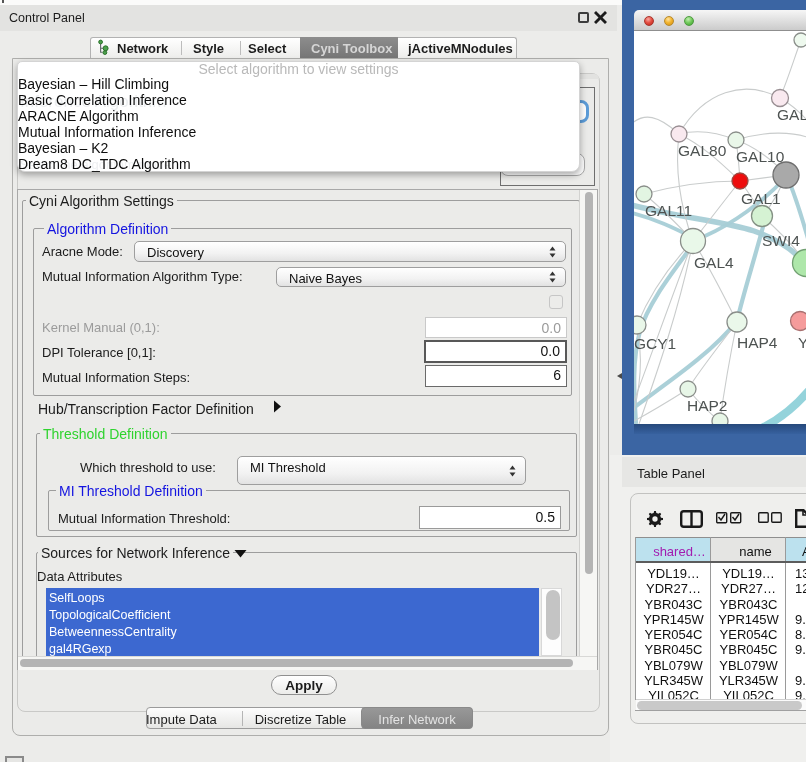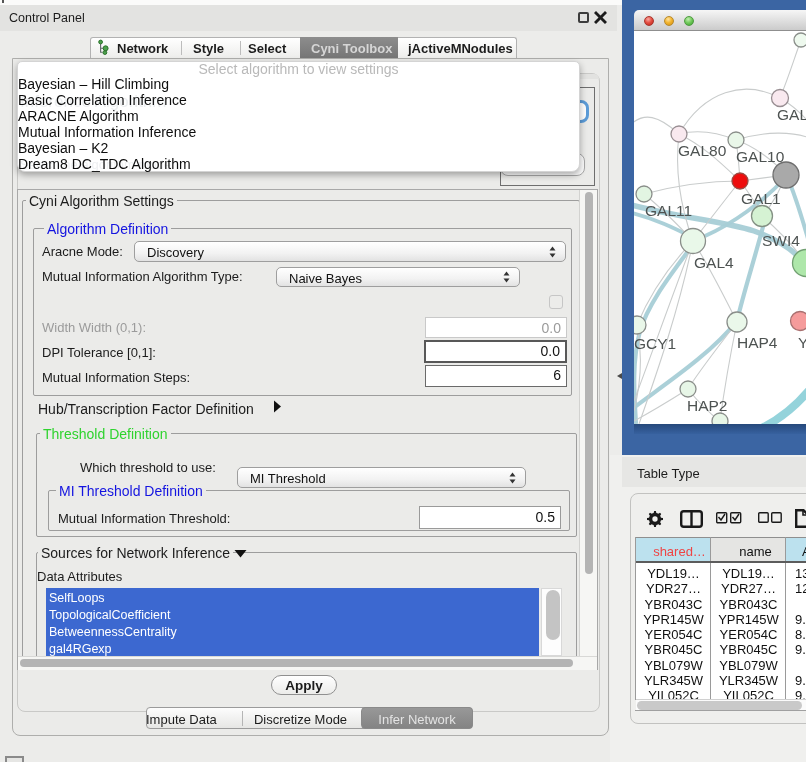--- a/index.html
+++ b/index.html
@@ -73,44 +73,44 @@
    <div class="gtitle lbl" style="left:10px;color:#1414e0;">Algorithm Definition</div>
  </div>
  <div class="abs lbl b" style="left:24px;top:54px;">Aracne Mode:</div>
  <div class="combo" style="left:116px;top:51px;width:432px;height:21px;">
    <span class="ctext">Discovery</span>
    <svg class="arrows" viewBox="0 0 7 12">
         <path d="M0.5 4.5 L3.5 0.5 L6.5 4.5 Z M0.5 7.5 L3.5 11.5 L6.5 7.5 Z" fill="#333"></path>
       </svg>
  </div>
  <div class="abs lbl b" style="left:24px;top:79px;">Mutual Information Algorithm Type:</div>
- <div class="combo" style="left:258px;top:77px;width:244px;height:20px;">
+ <div class="combo" style="left:258px;top:77px;width:290px;height:20px;">
    <span class="ctext">Naive Bayes</span>
    <svg class="arrows" viewBox="0 0 7 12">
         <path d="M0.5 4.5 L3.5 0.5 L6.5 4.5 Z M0.5 7.5 L3.5 11.5 L6.5 7.5 Z" fill="#333"></path>
       </svg>
  </div>
  <div class="abs" style="left:531px;top:105px;width:14px;height:14px;border:1px solid #c6c6c6;border-radius:3px;background:#ececea;"></div>
- <div class="abs lbl b dis" style="left:24px;top:130px;">Width Width (0,1):</div>
+ <div class="abs lbl b dis" style="left:24px;top:130px;">Kernel Manual (0,1):</div>
  <div class="inp" style="left:407px;top:127px;width:142px;height:21px;border:1px solid #c9c9c9;color:#9b9b9b;">0.0</div>
  <div class="abs lbl b" style="left:24px;top:155px;">DPI Tolerance [0,1]:</div>
  <div class="inp" style="left:406px;top:150px;width:143px;height:23px;border:2px solid #585858;line-height:19px;">0.0</div>
  <div class="abs lbl b" style="left:24px;top:180px;">Mutual Information Steps:</div>
  <div class="inp" style="left:407px;top:175px;width:142px;height:22px;border:1.5px solid #6a6a6a;line-height:19px;">6</div>
 
  <div class="abs lbl" style="left:20px;top:211px;font-size:14px;">Hub/Transcription Factor Definition</div>
  <svg class="abs" width="9" height="13" viewBox="0 0 9 13" style="left:255px;top:210px;">
       <path d="M1 0.5 L8 6.5 L1 12.5 Z" fill="#111"></path>
     </svg>
 
  <div class="grp" style="left:18px;top:243px;width:541px;height:104px;">
    <div class="gtitle lbl" style="left:3px;color:#2fd32f;">Threshold Definition</div>
  </div>
  <div class="abs lbl b" style="left:62px;top:270px;">Which threshold to use:</div>
- <div class="combo" style="left:219px;top:277px;width:289px;height:21px;">
+ <div class="combo" style="left:219px;top:266px;width:289px;height:29px;">
    <span class="ctext">MI Threshold</span>
    <svg class="arrows" viewBox="0 0 7 12">
         <path d="M0.5 4.5 L3.5 0.5 L6.5 4.5 Z M0.5 7.5 L3.5 11.5 L6.5 7.5 Z" fill="#333"></path>
       </svg>
  </div>
 
  <div class="grp" style="left:30px;top:300px;width:522px;height:41px;">
    <div class="gtitle lbl" style="left:7px;color:#1414e0;">MI Threshold Definition</div>
  </div>
  <div class="abs lbl b" style="left:40px;top:321px;">Mutual Information Threshold:</div>
@@ -135,21 +135,21 @@
 <div class="abs" style="left:18px;top:656px;width:579px;height:14px;background:#f6f6f4;border-top:1px solid #d8d8d6;"></div>
 <div class="abs" style="left:20px;top:659px;width:553px;height:8px;background:#b4b4b4;border-radius:4px;"></div>
 
 <div class="abs" style="left:271px;top:675px;width:66px;height:20px;border:1px solid #909090;border-radius:10px;background:linear-gradient(#ffffff,#ececea);"></div>
 <div class="abs lbl" style="left:271px;top:678px;width:66px;text-align:center;font-size:13.5px;font-weight:bold;">Apply</div>
 
 <div class="abs" style="left:146px;top:707px;width:327px;height:22px;border:1px solid #9b9b9b;border-radius:4px;background:linear-gradient(#fdfdfd,#e6e6e4);"></div>
 <div class="abs" style="left:242px;top:711px;width:1px;height:15px;background:#b5b5b5;"></div>
 <div class="abs" style="left:361px;top:707px;width:112px;height:22px;border-radius:4px;background:linear-gradient(#989898,#848484);border:1px solid #8a8a8a;"></div>
 <div class="abs lbl b" style="left:146px;top:712px;width:79px;text-align:left;">Impute Data</div>
-<div class="abs lbl b" style="left:243px;top:712px;width:115px;text-align:center;">Discretize Mode</div>
+<div class="abs lbl b" style="left:243px;top:712px;width:115px;text-align:center;">Discretize Table</div>
 <div class="abs lbl b" style="left:361px;top:712px;width:112px;text-align:center;color:#e3e3e3;">Infer Network</div>
 
 <div class="abs" style="left:17px;top:61px;width:563px;height:111px;background:#ffffff;border:1px solid #d4d4d4;border-radius:5px 5px 8px 8px;box-shadow:0 3px 7px rgba(0,0,0,0.32);"></div>
 <div class="abs" style="left:17px;top:61px;width:563px;height:13px;text-align:center;font-size:14px;color:#b9b9b9;">Select algorithm to view settings</div>
 <div class="abs" style="left:20px;top:92px;font-size:17px;color:#eceef0;">Inference Algorithm</div>
 <div class="abs" style="left:20px;top:157px;font-size:13px;color:#eef0f2;">Select the algorithm mode</div>
 <div class="abs" style="left:18px;top:76px;font-size:14px;color:#0d0d0d;line-height:16px;">Bayesian – Hill Climbing<br>Basic Correlation Inference<br><span class="b">ARACNE Algorithm</span><br>Mutual Information Inference<br>Bayesian – K2<br>Dream8 DC_TDC Algorithm</div>
 
 <svg class="abs" width="5" height="6" viewBox="0 0 5 6" style="left:617px;top:373px;">
     <path d="M5 0 L5 6 L0 3 Z" fill="#4a4a4a"></path>
@@ -230,21 +230,21 @@
     <text x="0" y="318">GCY1</text>
     <text x="103" y="317">HAP4</text>
     <text x="164" y="317">Y</text>
     <text x="53" y="380">HAP2</text>
   </g>
 </svg>
 </div>
 
 <div class="abs" style="left:610px;top:455px;width:196px;height:307px;background:#f0f0ee;"></div>
 <div class="abs" style="left:622px;top:457px;width:184px;height:30px;background:#e6e6e4;"></div>
-<div class="abs lbl" style="left:637px;top:466px;">Table Type</div>
+<div class="abs lbl" style="left:637px;top:466px;">Table Panel</div>
 
 <div class="abs" style="left:630px;top:493px;width:190px;height:231px;border:1px solid #c2c2c0;border-radius:8px;background:#efefed;"></div>
 
 <svg class="abs" width="16" height="16" viewBox="0 0 18 18" style="left:647px;top:511px;">
   <path fill="#1a1a1a" d="M9 0 L11 0 L11.5 2.3 A7 7 0 0 1 13.6 3.2 L15.6 2 L17 3.4 L15.8 5.4 A7 7 0 0 1 16.7 7.5 L19 8 L19 10 L16.7 10.5 A7 7 0 0 1 15.8 12.6 L17 14.6 L15.6 16 L13.6 14.8 A7 7 0 0 1 11.5 15.7 L11 18 L9 18 L8.5 15.7 A7 7 0 0 1 6.4 14.8 L4.4 16 L3 14.6 L4.2 12.6 A7 7 0 0 1 3.3 10.5 L1 10 L1 8 L3.3 7.5 A7 7 0 0 1 4.2 5.4 L3 3.4 L4.4 2 L6.4 3.2 A7 7 0 0 1 8.5 2.3 Z" transform="translate(-1,0)"></path>
   <circle cx="9" cy="9" r="3" fill="#efefed"></circle>
 </svg>
 <svg class="abs" width="23" height="18" viewBox="0 0 23 18" style="left:680px;top:510px;">
   <rect x="1.2" y="1.2" width="20.6" height="15.6" rx="2.5" fill="none" stroke="#1a1a1a" stroke-width="2.4"></rect>
   <line x1="11.5" y1="1" x2="11.5" y2="17" stroke="#1a1a1a" stroke-width="2.4"></line>
@@ -264,21 +264,21 @@
   <path d="M8 1.5 L8 6 L13 6" fill="none" stroke="#1a1a1a" stroke-width="1.6"></path>
 </svg>
 
 <div class="abs" style="left:635px;top:537px;width:171px;height:163px;background:#ffffff;border-left:1px solid #9a9a9a;overflow:hidden;">
   <div class="abs" style="left:0;top:0;width:75px;height:24px;background:#bce1ee;border-top:1px solid #8f8f8f;"></div>
   <div class="abs" style="left:75px;top:0;width:75px;height:24px;background:#e5e5e3;border-top:1px solid #8f8f8f;"></div>
   <div class="abs" style="left:150px;top:0;width:21px;height:24px;background:#bce1ee;border-top:1px solid #8f8f8f;"></div>
   <div class="abs" style="left:74px;top:0;width:1px;height:163px;background:#9a9a9a;"></div>
   <div class="abs" style="left:149px;top:0;width:1px;height:163px;background:#9a9a9a;"></div>
   <div class="abs" style="left:0;top:24px;width:171px;height:2px;background:#5c5c5c;"></div>
-  <div class="abs" style="left:0;top:7px;width:87px;text-align:center;font-size:13px;color:#ef4444;">shared…</div>
+  <div class="abs" style="left:0;top:7px;width:87px;text-align:center;font-size:13px;color:#a21caf;">shared…</div>
   <div class="abs" style="left:82px;top:7px;width:75px;text-align:center;font-size:13px;color:#111;">name</div>
   <div class="abs" style="left:166px;top:7px;font-size:13px;color:#111;">A</div>
   <div class="abs" style="left:0;top:29px;width:75px;text-align:center;font-size:13px;color:#111;line-height:15.3px;">YDL19…<br>YDR27…<br>YBR043C<br>YPR145W<br>YER054C<br>YBR045C<br>YBL079W<br>YLR345W<br>YIL052C</div>
   <div class="abs" style="left:75px;top:29px;width:75px;text-align:center;font-size:13px;color:#111;line-height:15.3px;">YDL19…<br>YDR27…<br>YBR043C<br>YPR145W<br>YER054C<br>YBR045C<br>YBL079W<br>YLR345W<br>YIL052C</div>
   <div class="abs" style="left:159px;top:29px;font-size:13px;color:#111;line-height:15.3px;">13<br>12<br><br>9.<br>8.<br>9.<br><br>9.<br>9.</div>
 </div>
 
 <div class="abs" style="left:636px;top:699px;width:170px;height:12px;background:#fbfbfb;border-top:1px solid #d0d0d0;"></div>
 <div class="abs" style="left:637px;top:701px;width:165px;height:9px;background:#c9c9c9;border-radius:5px;"></div>
 <div class="abs" style="left:635px;top:710px;width:171px;height:1px;background:#a0a0a0;"></div>

